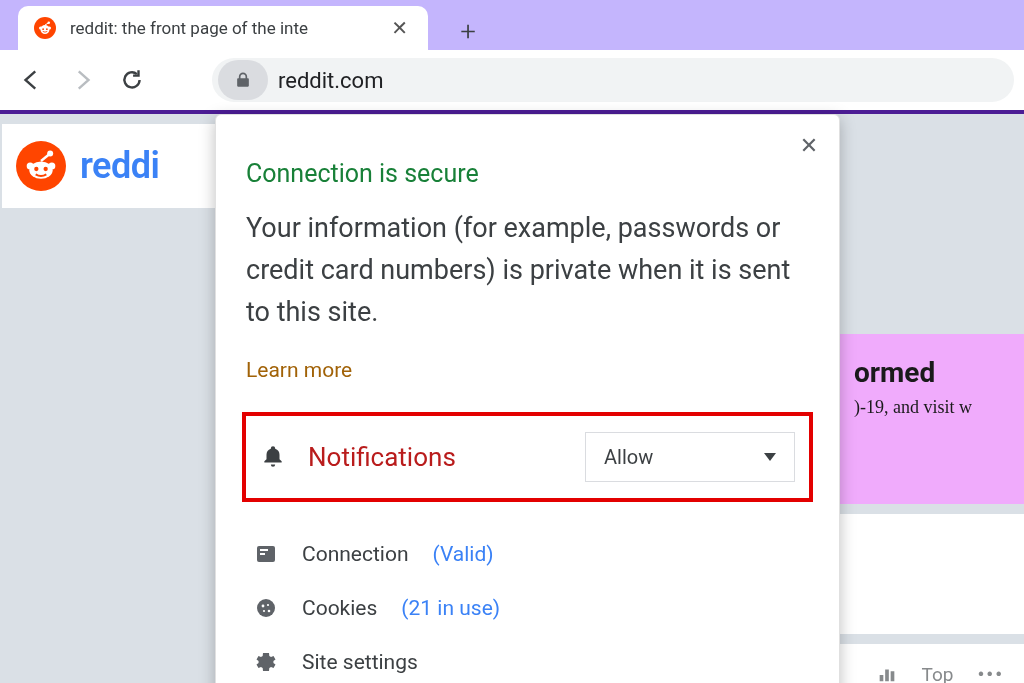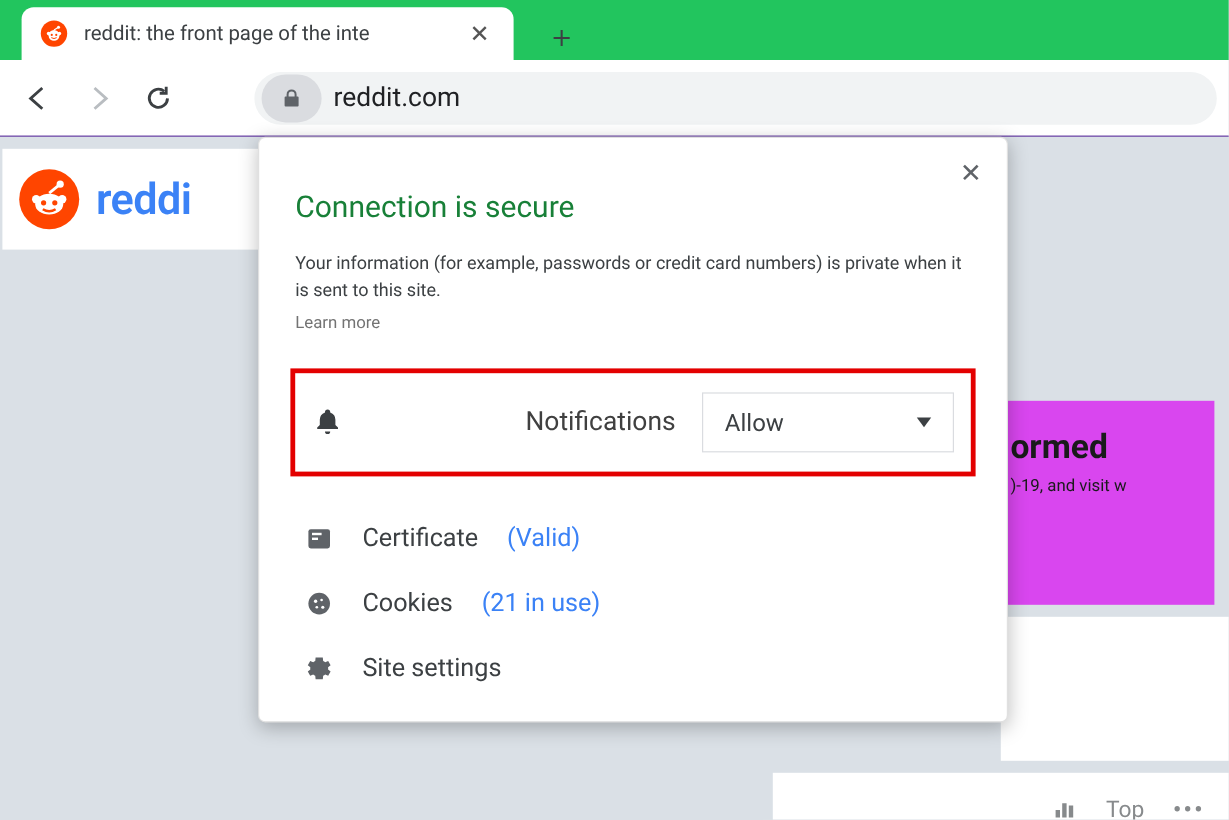--- a/index.html
+++ b/index.html
@@ -11,21 +11,21 @@
     body {
       width: 1024px;
       height: 683px;
       background: #dee1e5;
       overflow: hidden;
       position: relative;
     }
     
     .tab-bar {
       height: 50px;
-      background: #22c55e;
+      background: #c4b5fd;
       display: flex;
       align-items: flex-end;
       padding-left: 18px;
       gap: 0;
     }
     .tab {
       background: #fff;
       border-radius: 10px 10px 0 0;
       height: 44px;
       min-width: 410px;
@@ -48,21 +48,21 @@
       width: 40px; height: 40px;
       display: flex; align-items: center; justify-content: center;
       font-size: 26px; color: #3c4043; cursor: pointer;
       margin-left: 20px;
       padding-bottom: 0px;
     }
     
     .url-row {
       height: 64px;
       background: #fff;
-      border-bottom: 1px solid #4c1d95;
+      border-bottom: 4px solid #4c1d95;
       display: flex;
       align-items: center;
       padding: 0 10px;
       gap: 6px;
     }
     .nav-btn {
       width: 44px; height: 44px;
       display: flex; align-items: center; justify-content: center;
       color: #5f6368;
       cursor: pointer;
@@ -114,28 +114,28 @@
     }
     .brand-logo {
       width: 50px; height: 50px; border-radius: 50%;
       background: #ff4500;
       display: flex; align-items: center; justify-content: center;
     }
     .brand-logo svg { width: 40px; height: 40px; }
     .brand-text { font-size: 36px; font-weight: 600; color: #3b82f6; letter-spacing: -0.5px; }
     .side-card1 {
       position: absolute;
-      top: 220px; right: 12px;
+      top: 220px; right: 0;
       width: 190px; height: 170px;
-      background: #d946ef;
+      background: #f0abfc;
       padding: 22px 10px 10px 20px;
       color: #1a1a1b;
     }
     .side-card1 .h { font-size: 28px; font-weight: 700; margin-bottom: 8px; }
-    .side-card1 .p { font-size: 14px; color: #1a1a1b; }
+    .side-card1 .p { font-size: 18px; color: #1a1a1b; font-family: Liberation Serif, serif; }
     .side-card2 {
       position: absolute;
       top: 400px; right: 0;
       width: 190px; height: 120px;
       background: #fff;
     }
     .side-card3 {
       position: absolute;
       top: 530px; right: 0;
       width: 380px; height: 60px;
@@ -172,41 +172,41 @@
     }
     .popover-title {
       color: #188038;
       font-size: 25px;
       font-weight: 400;
       margin-bottom: 20px;
       margin-top: 12px;
     }
     .popover-desc {
       color: #3c4043;
-      font-size: 15px;
+      font-size: 27px;
       line-height: 1.55;
-      margin-bottom: 2px;
+      margin-bottom: 20px;
     }
     .popover-learn {
-      color: #737373;
-      font-size: 14px;
+      color: #a16207;
+      font-size: 21px;
       cursor: pointer;
       display: inline-block;
       margin-top: 4px;
     }
     .notif-row {
       margin: 30px -4px 16px -4px;
       border: 4px solid #e30000;
       padding: 16px 14px 16px 14px;
       display: flex;
       align-items: center;
       gap: 22px;
     }
     .notif-row svg.bell { width: 26px; height: 26px; fill: #3c4043; }
-    .notif-label { font-size: 22px; color: #404040; flex: 1; text-align: right; }
+    .notif-label { font-size: 26px; color: #b91c1c; flex: 1; }
     .notif-select {
       width: 210px; height: 50px;
       border: 1px solid #dadce0;
       display: flex; align-items: center; justify-content: space-between;
       padding: 0 18px;
       font-size: 20px;
       color: #3c4043;
       cursor: pointer;
     }
     .notif-select .caret { border-top: 8px solid #3c4043; border-left: 6px solid transparent; border-right: 6px solid transparent; }
@@ -331,21 +331,21 @@
     </div>
   </div>
 
   <div class="info-list">
     <div class="info-row">
       <svg viewBox="0 0 24 24">
           <rect x="3" y="4" width="18" height="16" rx="2"></rect>
           <rect x="6" y="7" width="8" height="2" fill="#fff"></rect>
           <rect x="6" y="11" width="5" height="2" fill="#fff"></rect>
         </svg>
-      <span>Certificate</span>
+      <span>Connection</span>
       <span class="muted">(Valid)</span>
     </div>
     <div class="info-row">
       <svg viewBox="0 0 24 24">
           <circle cx="12" cy="12" r="9"></circle>
           <circle cx="9" cy="10" r="1.4" fill="#fff"></circle>
           <circle cx="14" cy="9" r="1.1" fill="#fff"></circle>
           <circle cx="15" cy="15" r="1.3" fill="#fff"></circle>
           <circle cx="10" cy="15" r="1.1" fill="#fff"></circle>
         </svg>

